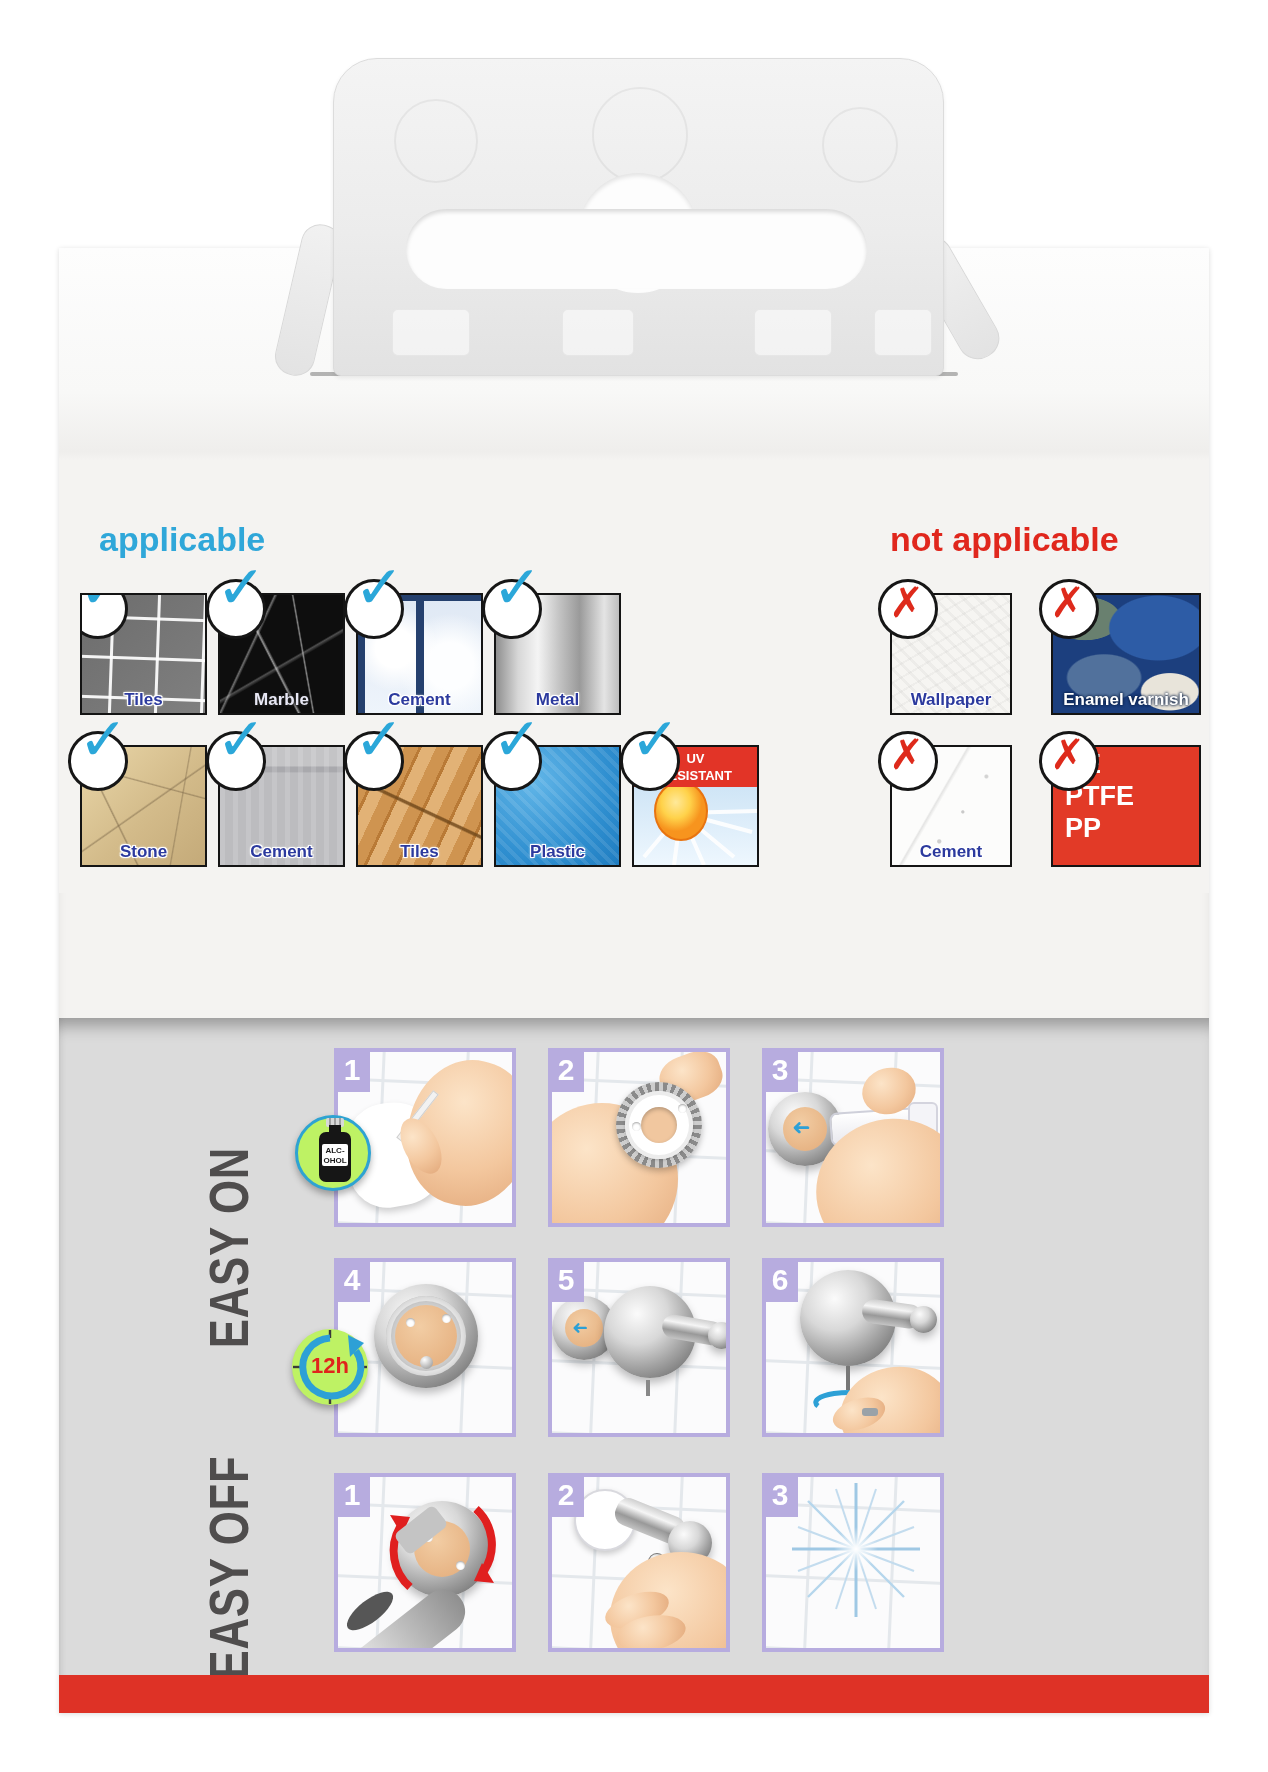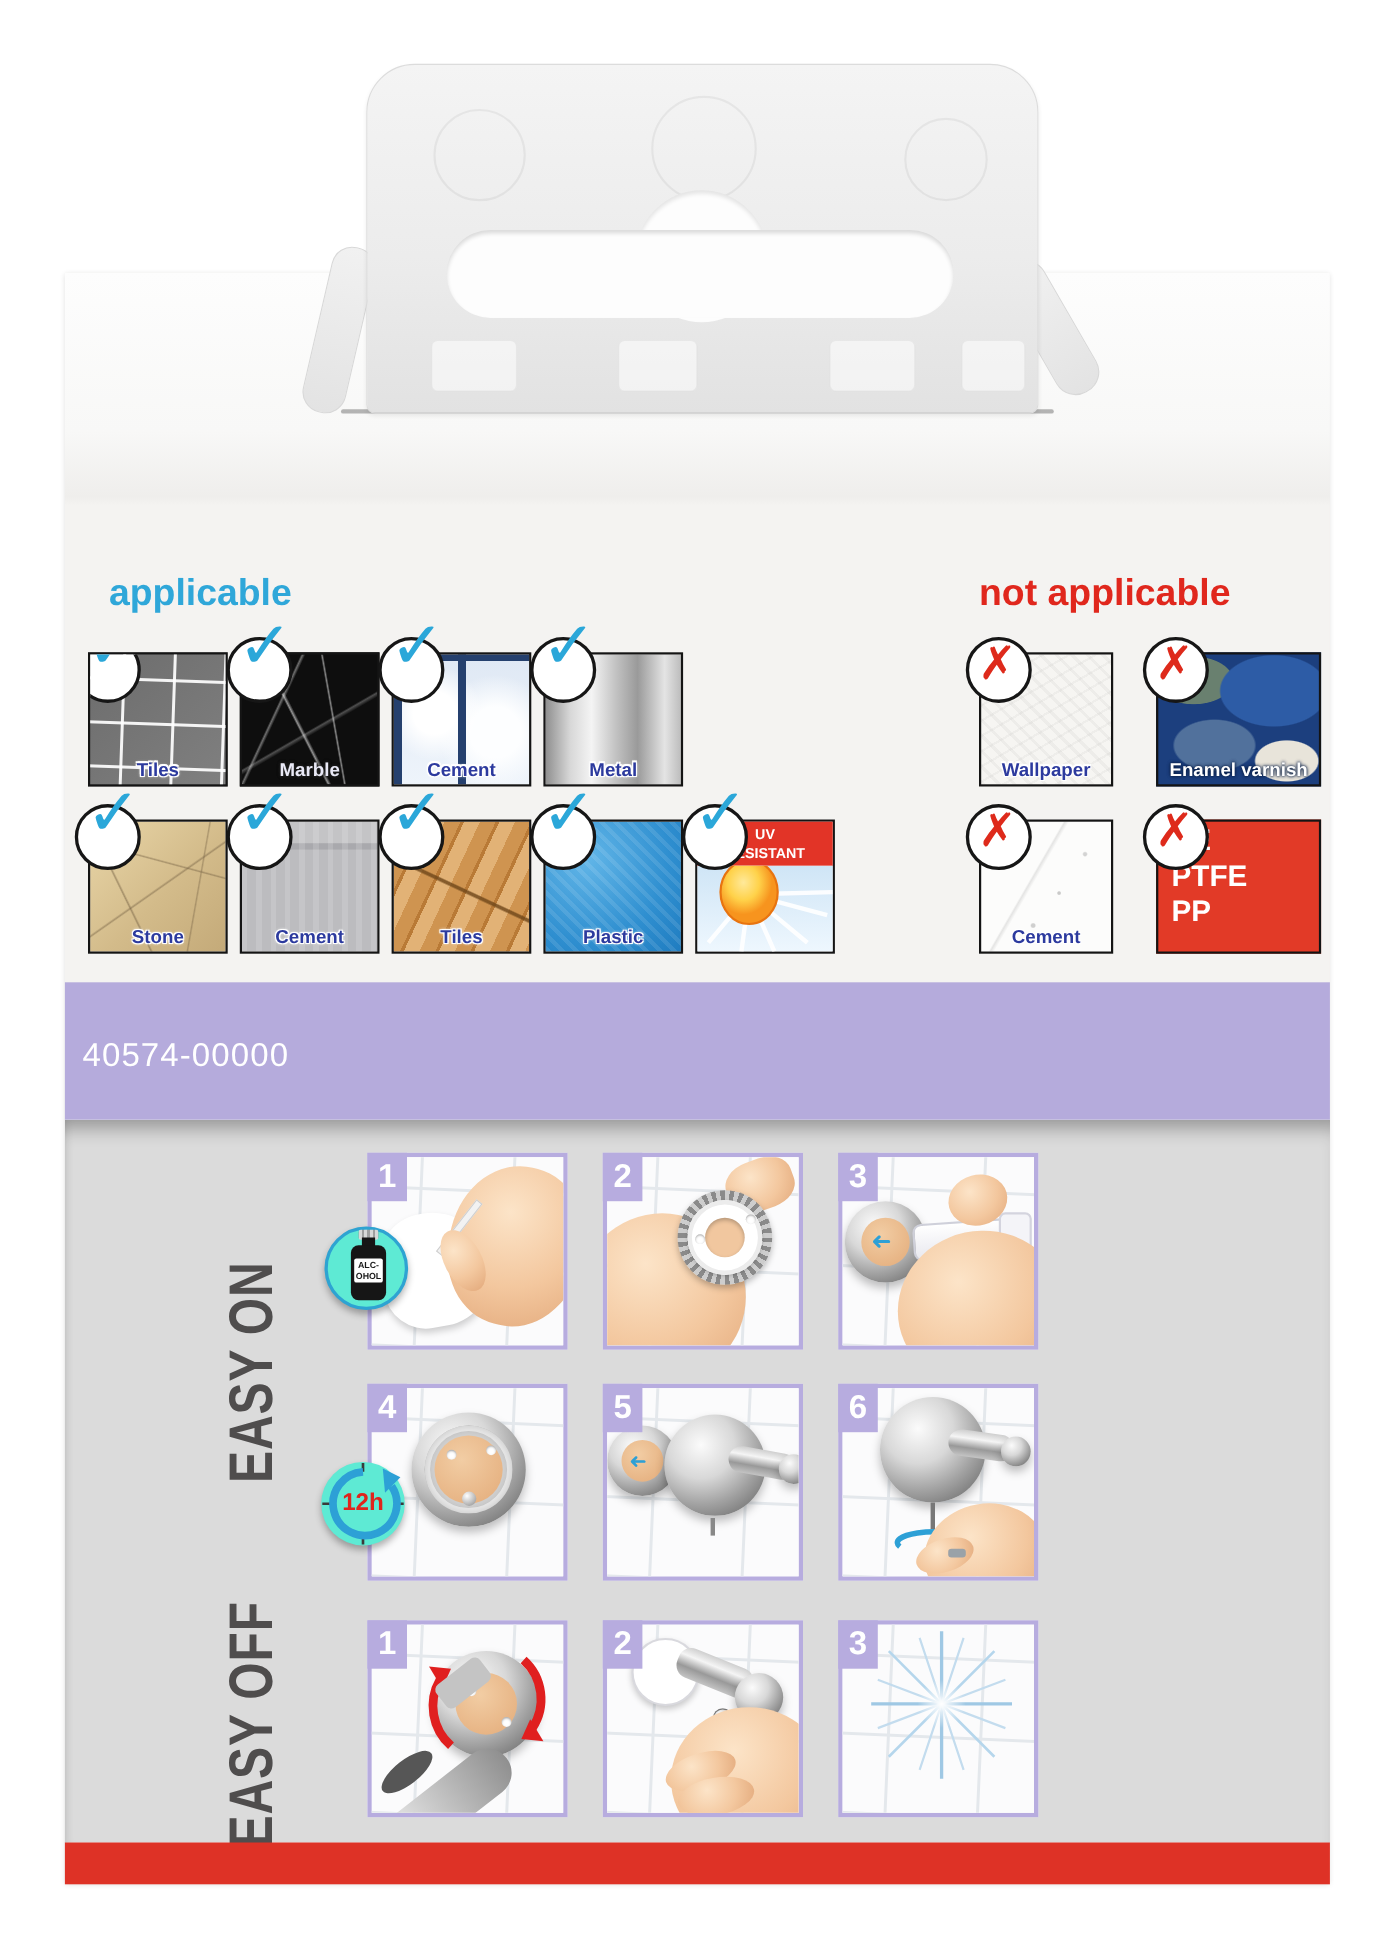--- a/index.html
+++ b/index.html
@@ -99,21 +99,21 @@
        font-weight:700;font-size:30px;display:flex;align-items:center;justify-content:center;z-index:5;}
   .ill{position:absolute;inset:0;overflow:hidden;z-index:2;}
   .skin{background:radial-gradient(circle at 40% 30%,#fce4c8,#f3c79e 55%,#e2a87a);border-radius:50%;}
   .disc{border-radius:50%;background:radial-gradient(circle at 36% 30%,#fbfbfb,#d8d8d8 35%,#a2a2a2 62%,#767676 85%,#8d8d8d);
         box-shadow:0 5px 9px rgba(0,0,0,.25);}
   .pad{border-radius:50%;background:radial-gradient(circle at 40% 35%,#f2cda4,#e3ab79);}
   .rod{background:linear-gradient(180deg,#cfcfcf,#f5f5f5 30%,#999 66%,#c4c4c4);border-radius:12px;}
   .dotw{position:absolute;width:9px;height:9px;border-radius:50%;background:#fff;box-shadow:inset 0 1px 2px rgba(0,0,0,.35);}
   .cyan-arrow{position:absolute;font-family:"DejaVu Sans",sans-serif;font-weight:700;color:#2da0d6;transform:rotate(180deg);}
   
-  .round-badge{position:absolute;width:76px;height:76px;border-radius:50%;background:#5eead4;z-index:6;
+  .round-badge{position:absolute;width:76px;height:76px;border-radius:50%;background:#bef264;z-index:6;
                box-shadow:0 4px 7px rgba(0,0,0,.3);}
   .alc-border{border:3px solid #2ea3d2;box-sizing:border-box;}
   .bottle{position:absolute;left:21px;top:14px;width:32px;height:50px;background:#161616;border-radius:7px;}
   .bottle-neck{position:absolute;left:31px;top:7px;width:12px;height:8px;background:#161616;}
   .bottle-cap{position:absolute;left:28px;top:0px;width:18px;height:9px;border-radius:2px;
               background:repeating-linear-gradient(90deg,#d8d8d8 0 3px,#9f9f9f 3px 5px);}
   .bottle-label{position:absolute;left:24px;top:26px;width:26px;height:22px;background:#fff;border-radius:2px;
                 font-size:8px;font-weight:700;color:#1a1a1a;text-align:center;line-height:1.25;padding-top:2px;box-sizing:border-box;}
   .t12{position:absolute;left:0;right:0;top:24px;text-align:center;font-size:22px;font-weight:700;color:#e0241c;}
   
@@ -249,23 +249,20 @@
       <div class="badge">
           <span class="mark-x">✗</span>
         </div>
       <div class="pe-text">
         <div>PE</div>
         <div>PTFE</div>
         <div>PP</div>
       </div>
     </div>
 
-    <div class="band">
-      <div class="sku">40574-00000</div>
-    </div>
 
     <div class="gray">
 
       <div class="vlabel" style="left:19px;top:197px;">EASY ON</div>
       <div class="vlabel" style="left:19px;top:517px;">EASY OFF</div>
 
       <div class="panel" style="left:275px;top:30px;">
         <div class="wall"></div>
         <div class="ill">
           <div style="position:absolute;left:8px;top:50px;width:100px;height:104px;background:#fff;border-radius:45% 55% 50% 40%;box-shadow:0 4px 7px rgba(0,0,0,.18);transform:rotate(-10deg);"></div>

